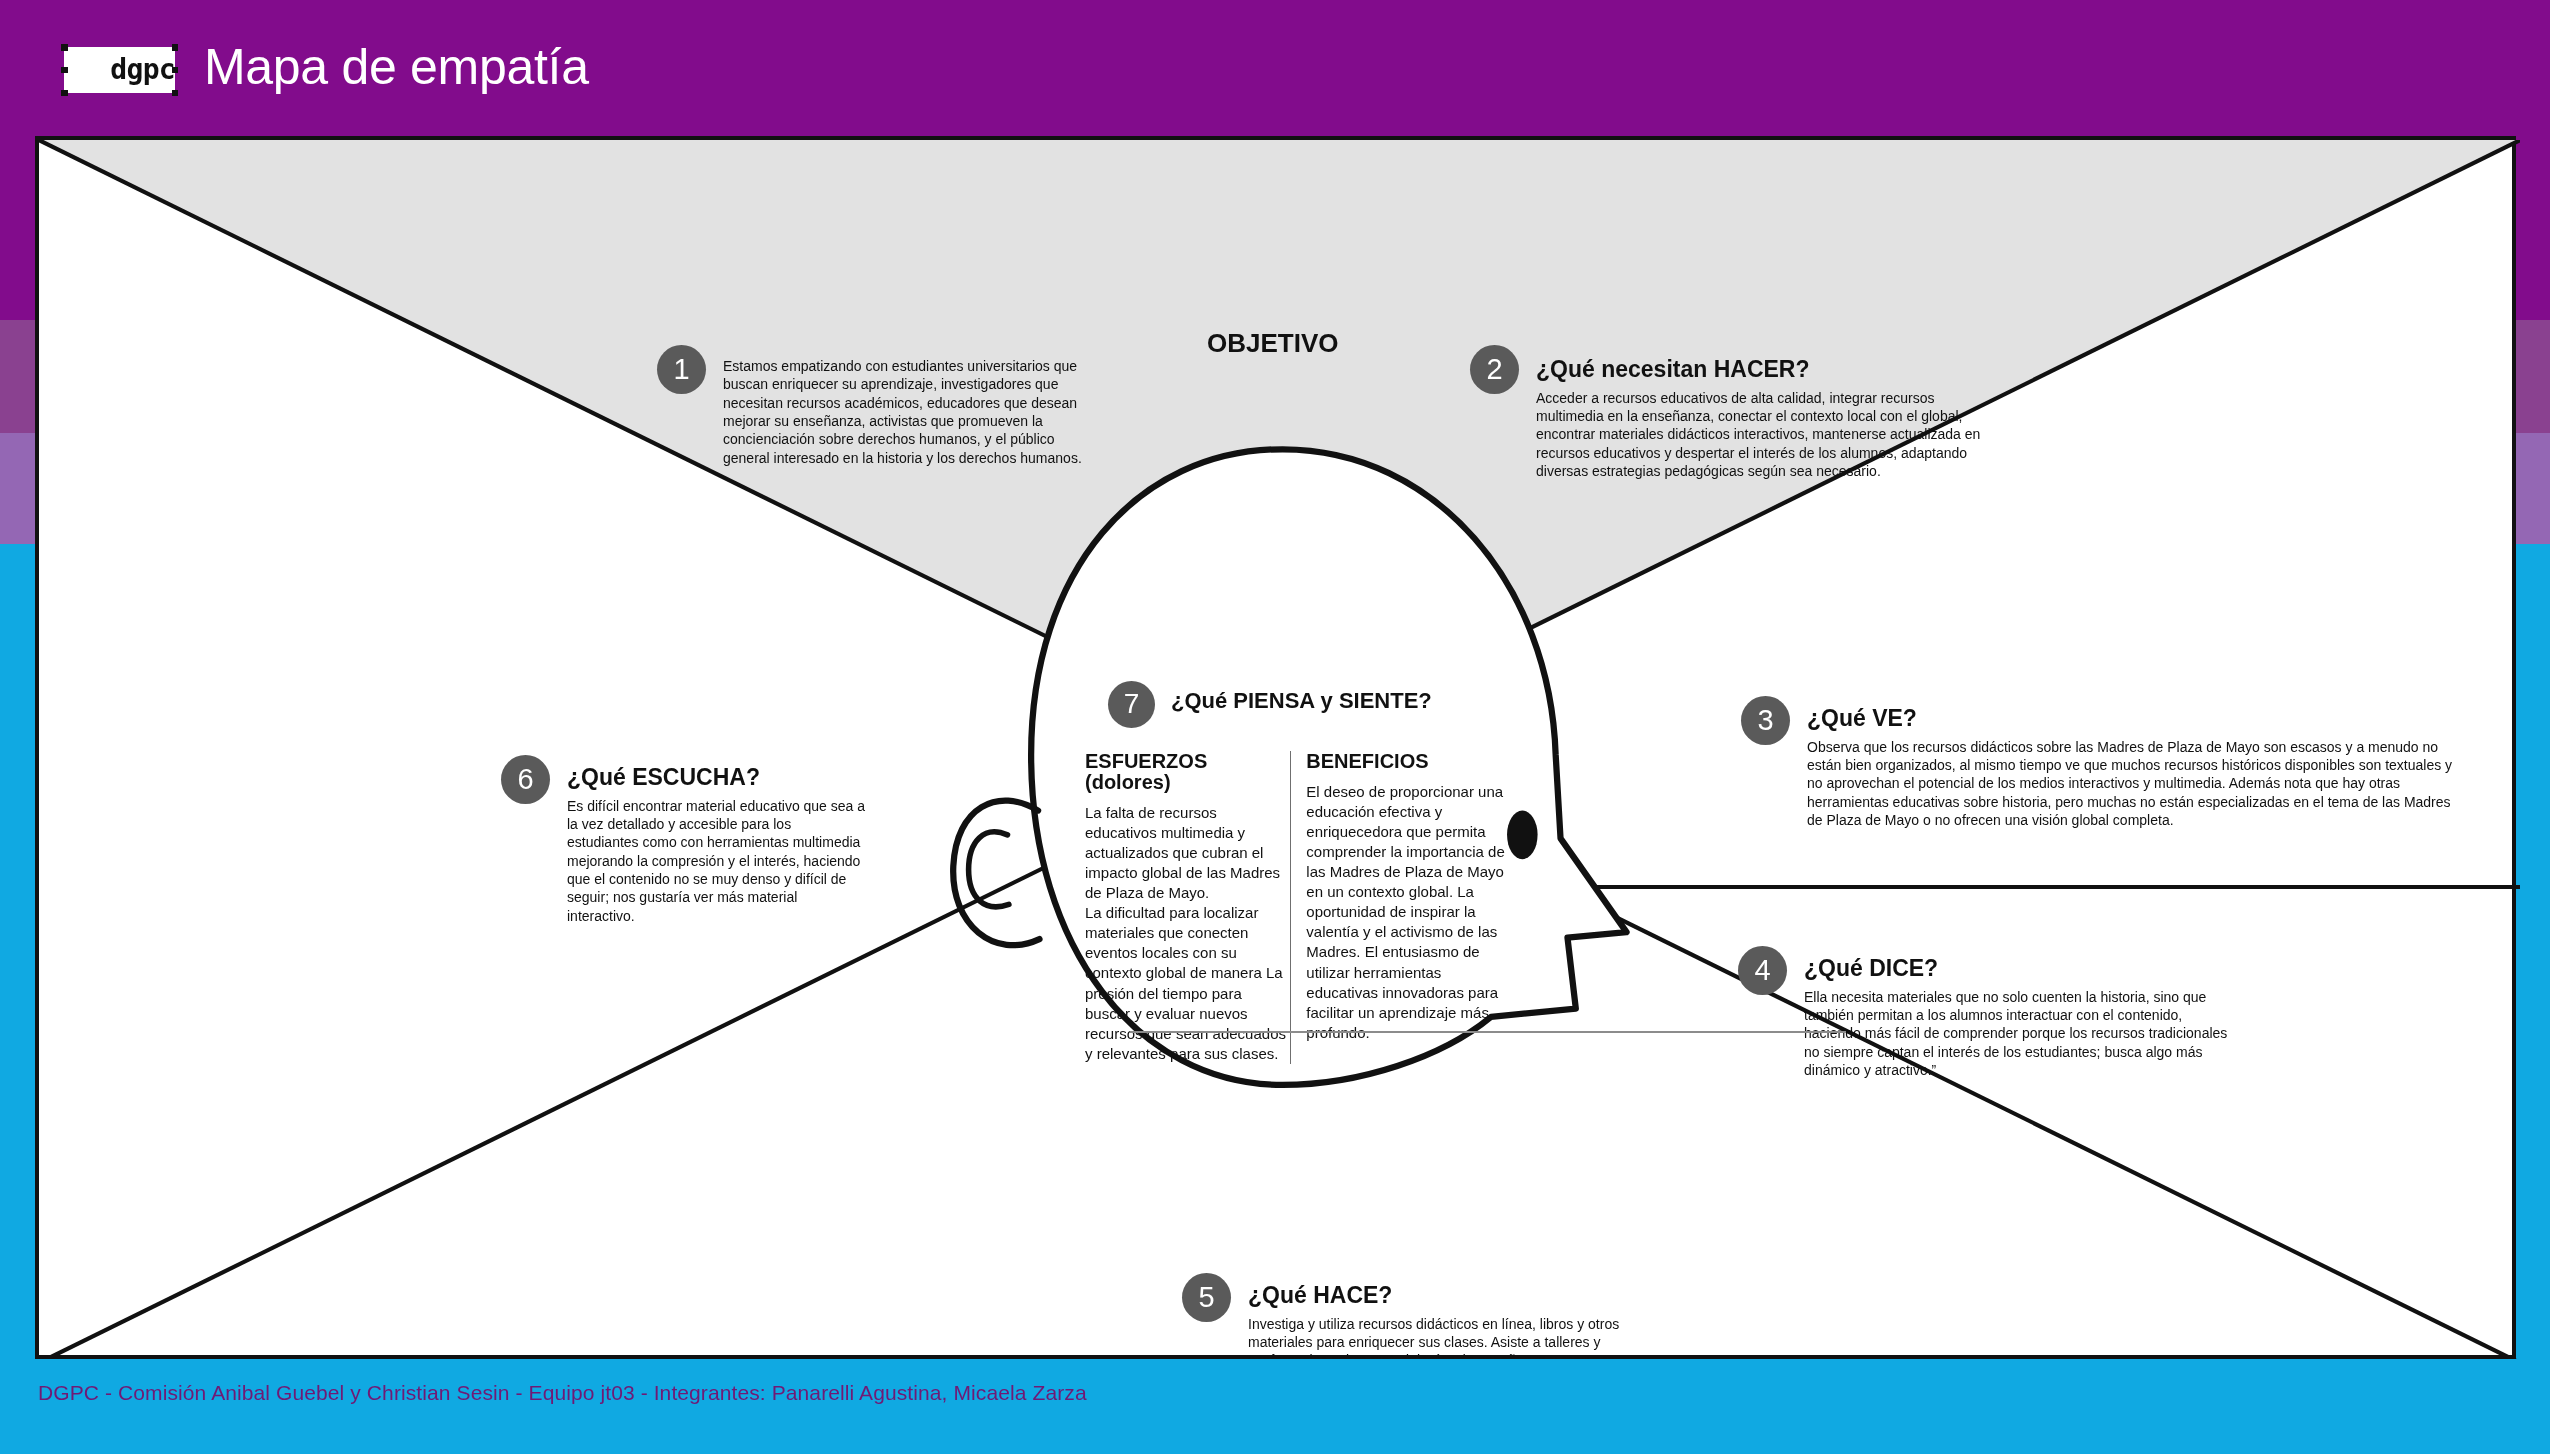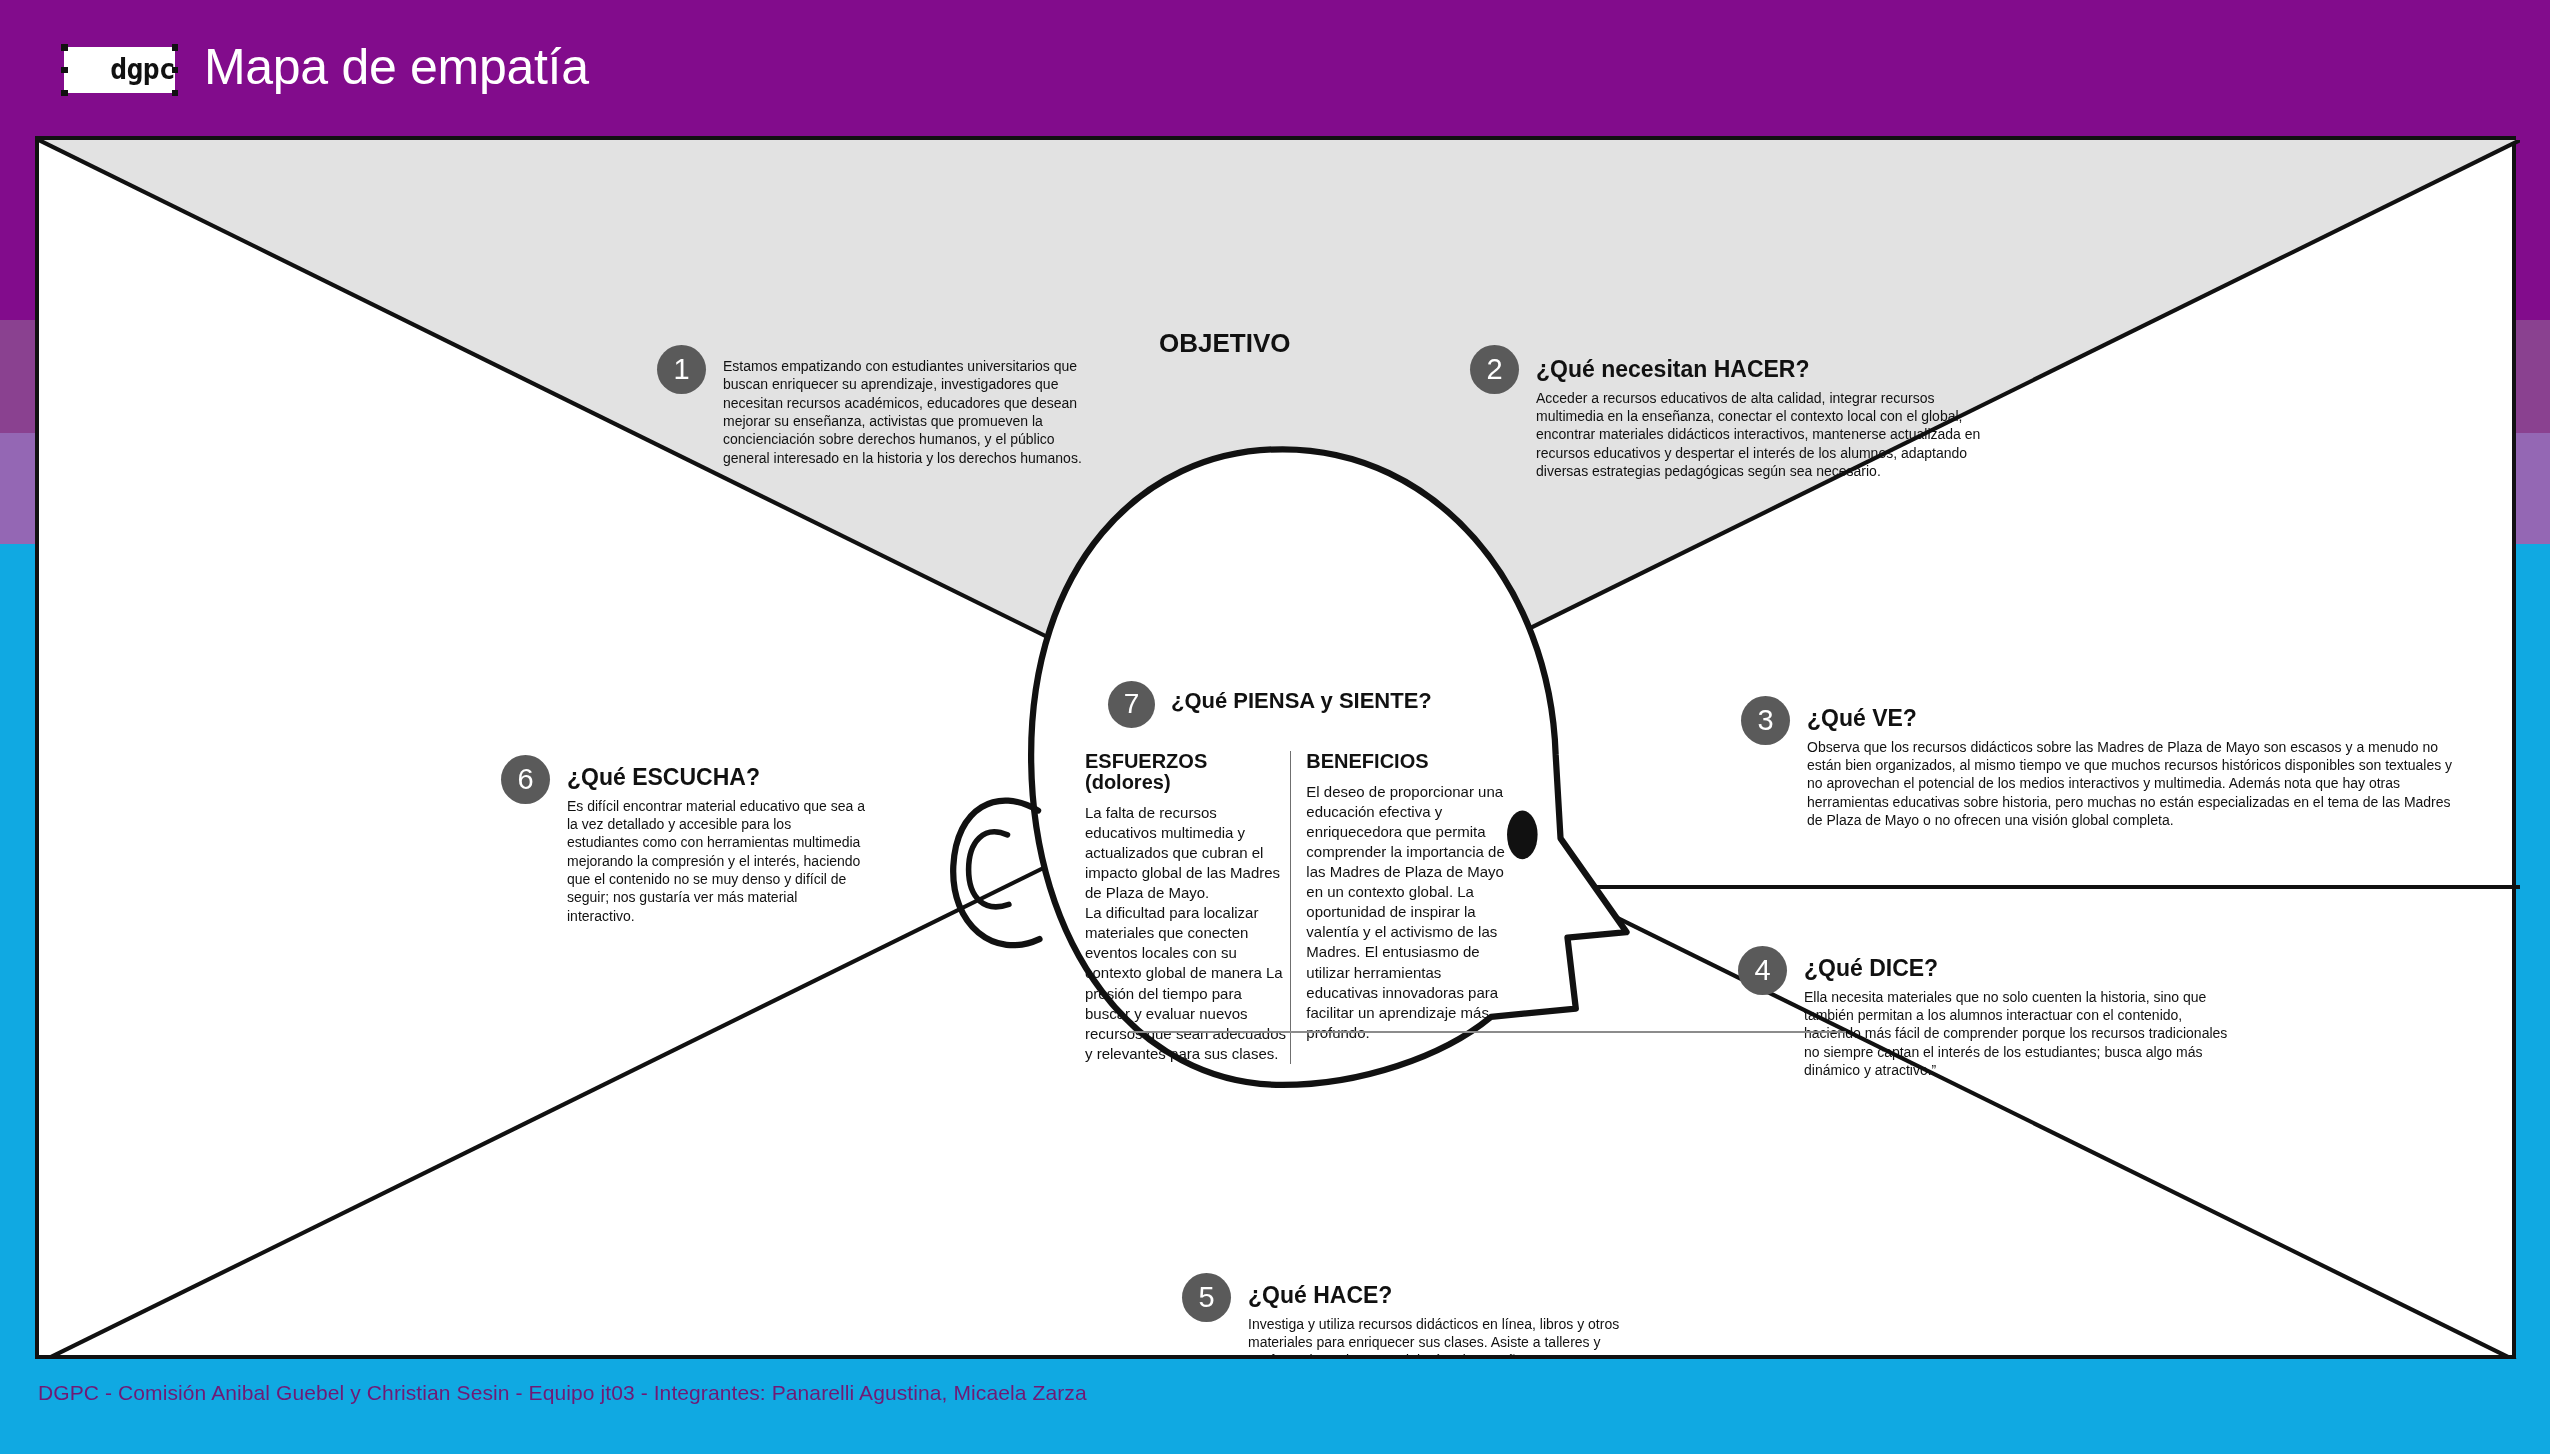--- a/index.html
+++ b/index.html
@@ -45,21 +45,21 @@
   #blk2 .num{left:-66px;top:-12.5px;}
   #blk3{left:1768px;top:566px;width:653px;}
   #blk3 .num{left:-66px;top:-10.4px;}
   #blk4{left:1765px;top:816px;width:431px;}
   #blk4 .num{left:-66px;top:-10.4px;}
   #blk5{left:1209px;top:1143px;width:431px;}
   #blk5 .num{left:-66px;top:-10.4px;}
   #blk6{left:528px;top:625px;width:299px;}
   #blk6 .num{left:-66px;top:-10.4px;}
 
-  #objetivo{position:absolute;left:1120px;top:188px;font-size:26px;font-weight:bold;color:#111;}
+  #objetivo{position:absolute;left:1168px;top:188px;font-size:26px;font-weight:bold;color:#111;}
 
   
   #blk7{position:absolute;left:1132px;top:549px;width:459px;}
   #blk7 .num{left:-63px;top:-8.3px;width:47px;height:47px;font-size:28px;}
   #blk7 .qtitle{font-size:22px;margin:0;}
   #cols{position:absolute;left:1046px;top:611px;width:459px;display:flex;}
   .col{width:205px;}
   .col.left{padding-right:0;border-right:1.4px solid #6f6f6f;}
   .col.right{padding-left:15.3px;}
   .colhead{font-size:20px;font-weight:bold;color:#111;margin:0 0 9.7px 0;line-height:1.05;}

